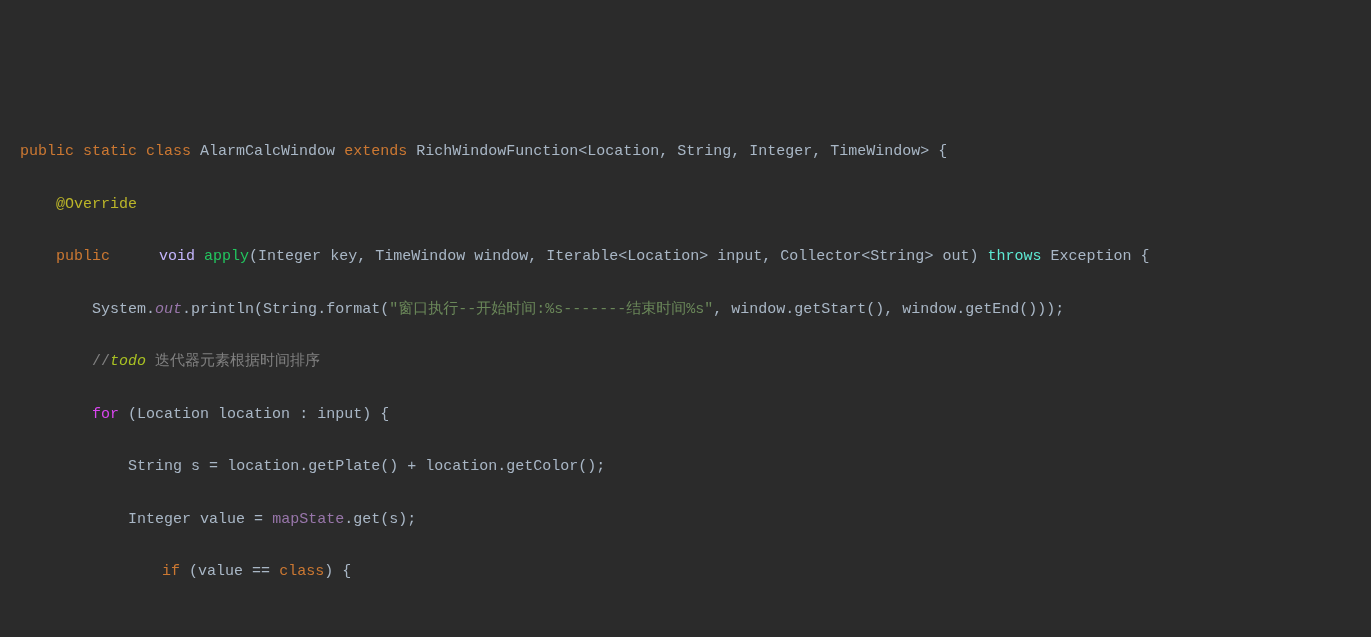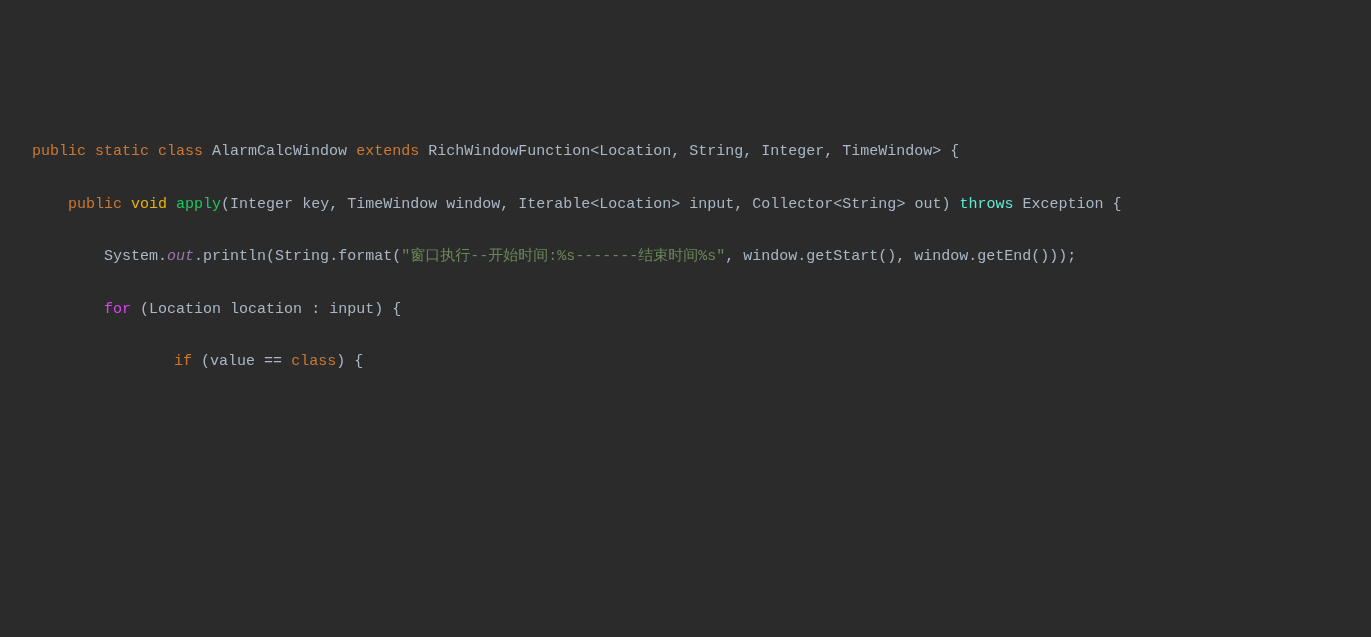--- a/index.html
+++ b/index.html
@@ -11,28 +11,28 @@
       background-color: #2b2b2b;
       font-family: 'Consolas', 'Monaco', 'Courier New', monospace;
       font-size: 15px;
       line-height: 1.75;
       color: #a9b7c6;
       padding: 8px 0;
       white-space: pre;
       overflow-x: auto;
     }
     .code-line {
-      padding: 0 32px;
+      padding: 0 20px;
       min-height: 26px;
     }
     .kw-public { color: #cc7832; }
     .kw-static { color: #cc7832; }
     .kw-class { color: #cc7832; }
     .kw-extends { color: #cc7832; }
-    .kw-void { color: #eab308; }
+    .kw-void { color: #c4b5fd; margin-left: 40px; }
     .kw-for { color: #d946ef; text-align: center; }
     .kw-if { color: #cc7832; margin-left: 34px; }
     .kw-null { color: #cc7832; }
     .kw-throws { color: #5eead4; }
     .class-name { color: #a9b7c6; }
     .method-name { color: #22c55e; }
     .static-call { color: #a9b7c6; }
     .field { color: #9876aa; }
     .static-field { color: #9876aa; font-style: italic; }
     .string { color: #6a8759; }
@@ -42,23 +42,27 @@
     .punct { color: #a9b7c6; }
     .generic { color: #a9b7c6; }
   </style>
 </head>
 <body>
 
 
 
 <div>
 <div class="code-line"><span class="kw-public">public</span> <span class="kw-static">static</span> <span class="kw-class">class</span> <span class="class-name">AlarmCalcWindow</span> <span class="kw-extends">extends</span> <span class="class-name">RichWindowFunction</span><span class="punct">&lt;</span><span class="generic">Location</span><span class="punct">, </span><span class="generic">String</span><span class="punct">, </span><span class="generic">Integer</span><span class="punct">, </span><span class="generic">TimeWindow</span><span class="punct">&gt; {</span></div>
+<div class="code-line">    <span class="annotation">@Override</span></div>
 <div class="code-line">    <span class="kw-public">public</span> <span class="kw-void">void</span> <span class="method-name">apply</span><span class="punct">(</span><span class="class-name">Integer</span> <span>key</span><span class="punct">, </span><span class="class-name">TimeWindow</span> <span>window</span><span class="punct">, </span><span class="class-name">Iterable</span><span class="punct">&lt;</span><span class="generic">Location</span><span class="punct">&gt; </span><span>input</span><span class="punct">, </span><span class="class-name">Collector</span><span class="punct">&lt;</span><span class="generic">String</span><span class="punct">&gt; </span><span>out</span><span class="punct">) </span><span class="kw-throws">throws</span> <span class="class-name">Exception</span> <span class="punct">{</span></div>
 <div class="code-line">        <span class="class-name">System</span><span class="punct">.</span><span class="static-field">out</span><span class="punct">.</span><span>println</span><span class="punct">(</span><span class="class-name">String</span><span class="punct">.</span><span class="static-call">format</span><span class="punct">(</span><span class="string">"窗口执行--开始时间:%s-------结束时间%s"</span><span class="punct">, </span><span>window</span><span class="punct">.</span><span>getStart</span><span class="punct">(), </span><span>window</span><span class="punct">.</span><span>getEnd</span><span class="punct">()));</span></div>
+<div class="code-line">        <span class="comment">//</span><span class="todo">todo</span><span class="comment"> 迭代器元素根据时间排序</span></div>
 <div class="code-line">        <span class="kw-for">for</span> <span class="punct">(</span><span class="class-name">Location</span> <span>location</span> <span class="punct">:</span> <span>input</span><span class="punct">) {</span></div>
+<div class="code-line">            <span class="class-name">String</span> <span>s</span> <span class="punct">=</span> <span>location</span><span class="punct">.</span><span>getPlate</span><span class="punct">() + </span><span>location</span><span class="punct">.</span><span>getColor</span><span class="punct">();</span></div>
+<div class="code-line">            <span class="class-name">Integer</span> <span>value</span> <span class="punct">=</span> <span class="field">mapState</span><span class="punct">.</span><span>get</span><span class="punct">(</span><span>s</span><span class="punct">);</span></div>
 <div class="code-line">            <span class="kw-if">if</span> <span class="punct">(</span><span>value</span> <span class="punct">==</span> <span class="kw-null">class</span><span class="punct">) {</span></div>
 
 
 
 
 
 
 
 
 

